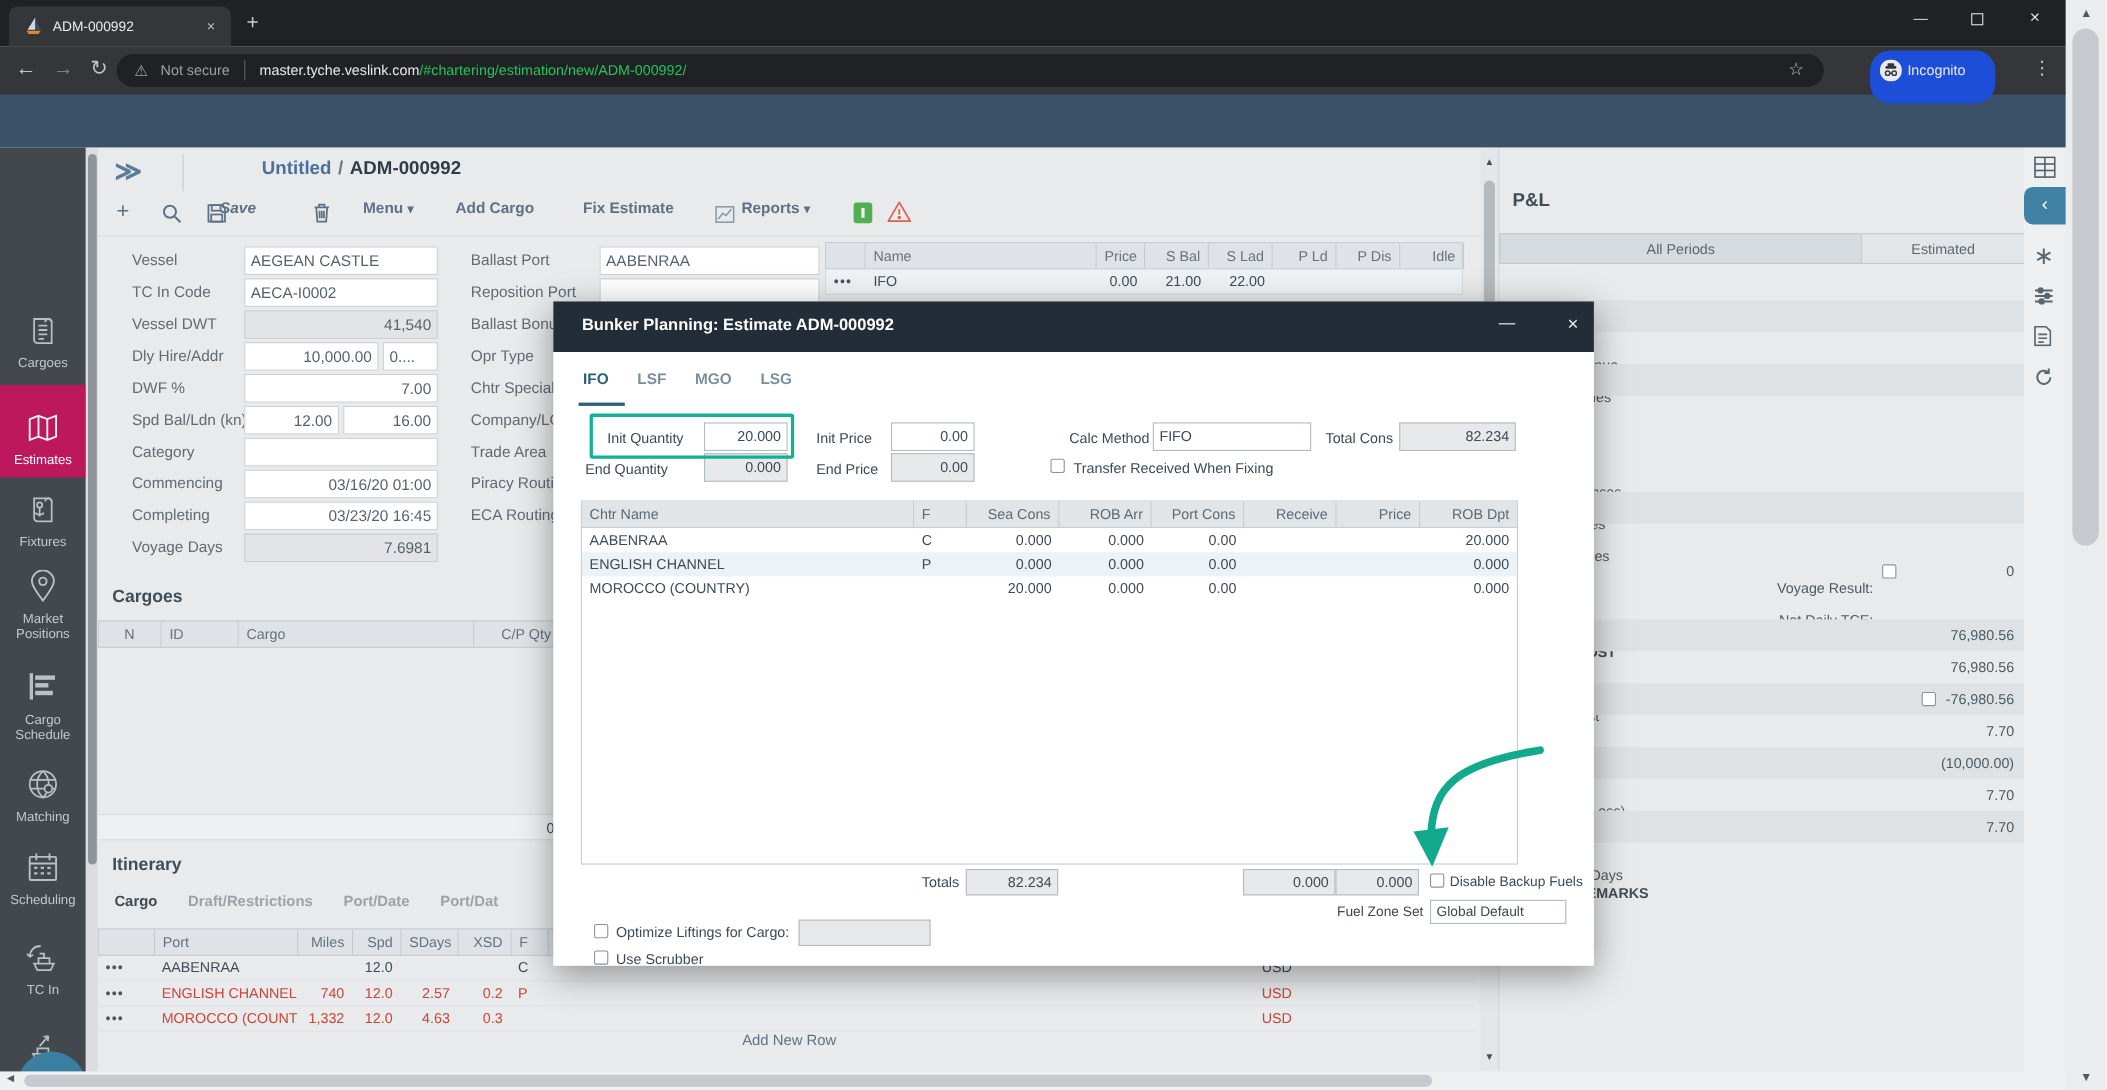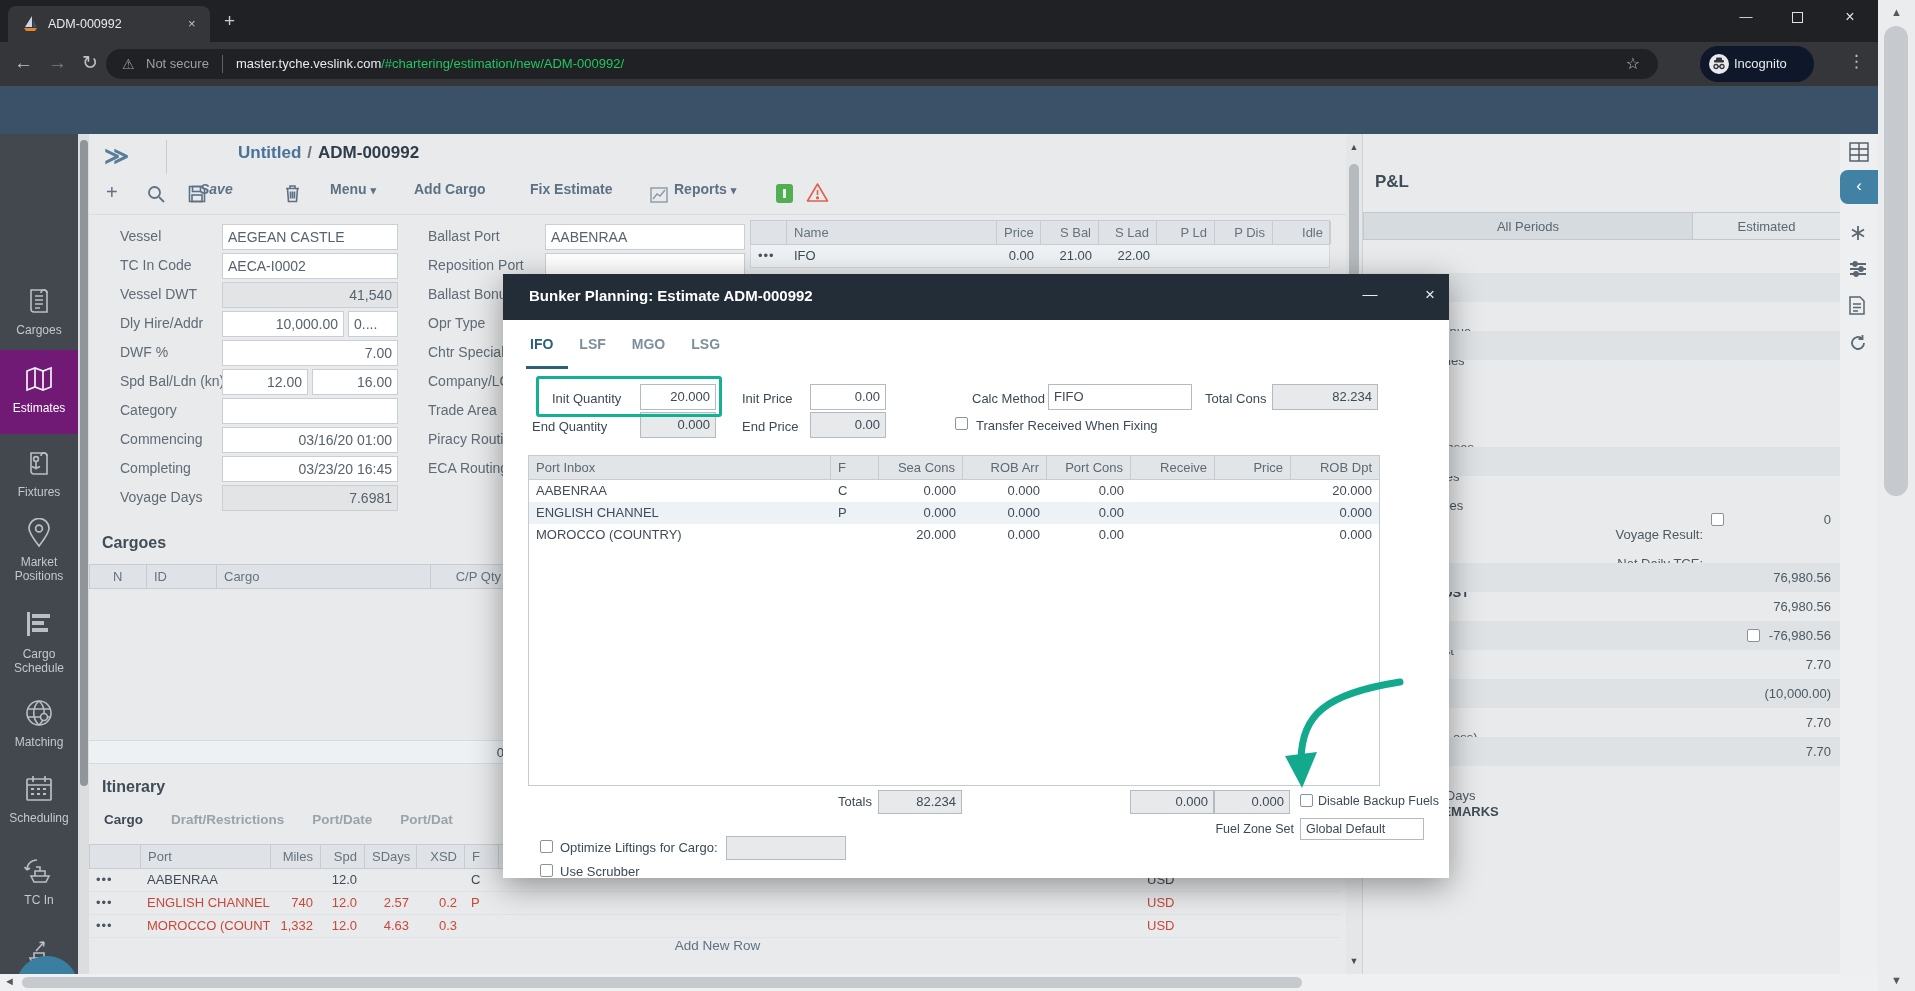--- a/index.html
+++ b/index.html
@@ -17,21 +17,21 @@
   .wmax{position:absolute;left:14px;top:12px;width:11px;height:11px;border:1.5px solid #dfe1e3;}
   .addrbar{left:0;top:42px;width:1878px;height:44px;background:#35363a;z-index:40;}
   .navg{top:52px;font-size:19px;color:#c0c3c6;z-index:41;cursor:pointer;line-height:22px;}
   .omni{left:106px;top:49px;width:1552px;height:30px;background:#202124;border-radius:15px;z-index:41;color:#9aa0a6;font-size:13px;line-height:30px;}
   .omni .warn{position:absolute;left:16px;top:0;font-size:14px;}
   .omni .nsec{position:absolute;left:40px;top:0;}
   .omni .sep{position:absolute;left:116px;top:6px;width:1px;height:18px;background:#5c6064;}
   .omni .dom{position:absolute;left:130px;top:0;color:#e8eaed;white-space:nowrap;}
   .omni .path{color:#22c55e;}
   .omni .star{position:absolute;right:18px;top:0;font-size:16px;color:#c0c3c6;cursor:pointer;}
-  .incog{left:1700px;top:46px;width:114px;height:36px;background:#0f172a;border-radius:18px;z-index:41;color:#e8eaed;font-size:13px;line-height:36px;}
+  .incog{left:1700px;top:46px;width:114px;height:48px;background:#1d4ed8;border-radius:18px;z-index:41;color:#e8eaed;font-size:13px;line-height:36px;}
   .incog svg{position:absolute;left:9px;top:8px;}
   .incog span{position:absolute;left:34px;}
   .dots{left:1848px;top:51px;font-size:17px;color:#c0c3c6;z-index:41;cursor:pointer;}
   
   .ovs{left:1878px;top:0;width:37px;height:991px;background:#eaecee;z-index:45;}
   .ovs .car{position:absolute;left:0;width:37px;text-align:center;color:#55595e;font-size:11px;}
   .ovs .thumb{position:absolute;left:6px;top:26px;width:24px;height:470px;background:#c6cacf;border-radius:12px;}
   .ohs{left:0;top:974px;width:1878px;height:17px;background:#eef0f1;z-index:45;}
   .ohs .car{position:absolute;left:4px;top:1px;color:#55595e;font-size:11px;}
   .ohs .thumb{position:absolute;left:22px;top:3px;width:1280px;height:11px;background:#c6cacf;border-radius:6px;}
@@ -40,21 +40,21 @@
   .burger{left:18px;top:101px;width:26px;height:16px;cursor:pointer;}
   .burger i{display:block;height:3px;background:#e9eef2;margin-bottom:3.5px;border-radius:1px;}
   .brand{left:58px;top:101px;color:#eef3f7;font-size:15px;font-weight:bold;letter-spacing:3px;}
   .hnav{top:102px;color:#e2e9f0;font-size:14px;font-weight:bold;cursor:pointer;}
   .hnav.muted{color:#8d9fb2;}
   .avatar{left:1842px;top:92px;width:34px;height:34px;border-radius:50%;background:#d9b44f;color:#5d4e17;font-weight:bold;font-size:13px;text-align:center;line-height:34px;}
   
   .sidebar{left:0;top:134px;width:78px;height:857px;background:#42484e;z-index:5;}
   .sbitem{position:absolute;width:78px;text-align:center;color:#c3c8cc;font-size:12px;line-height:14px;cursor:pointer;}
   .sbitem .ic{height:32px;margin-bottom:5px;}
-  .sbitem.active{background:#701a75;color:#fff;padding-top:14px;}
+  .sbitem.active{background:#be185d;color:#fff;padding-top:24px;}
   .sbitem:nth-of-type(1){top:152px;}  .sbitem:nth-of-type(2){top:216px;height:84px;}
   .sbitem:nth-of-type(3){top:314px;}  .sbitem:nth-of-type(4){top:384px;}
   .sbitem:nth-of-type(5){top:476px;}  .sbitem:nth-of-type(6){top:564px;}
   .sbitem:nth-of-type(7){top:640px;}  .sbitem:nth-of-type(8){top:722px;}
   .sbitem:nth-of-type(9){top:804px;}  .sbitem:nth-of-type(10){top:886px;}
   .sbitem .lbl{white-space:pre-line;}
   .sbscroll{left:78px;top:134px;width:11px;height:857px;background:#dcdddf;z-index:5;}
   .sbscroll .thumb{position:absolute;left:1.5px;top:6px;width:8px;height:646px;background:#8f9599;border-radius:4px;}
   .fab{left:16px;top:956px;width:62px;height:62px;border-radius:50%;background:#3a7fa0;z-index:6;}
   
@@ -711,21 +711,21 @@
 
     <span class="mlab" style="left:29px;top:145px;">End Quantity</span>
     <span class="mbox r ro" style="left:137px;top:138px;width:76px;">0.000</span>
     <span class="mlab" style="left:239px;top:145px;">End Price</span>
     <span class="mbox r ro" style="left:307px;top:138px;width:76px;">0.00</span>
     <span class="mcb" style="left:452px;top:143px;"></span>
     <span class="mlab" style="left:473px;top:144px;">Transfer Received When Fixing</span>
 
     <div class="dt t-modal" style="position:absolute;">
         <div class="trh">
-          <span class="cl">Port Inbox</span>
+          <span class="cl">Chtr Name</span>
           <span class="cl">F</span>
           <span class="cl">Sea Cons</span>
           <span class="cl">ROB Arr</span>
           <span class="cl">Port Cons</span>
           <span class="cl">Receive</span>
           <span class="cl">Price</span>
           <span class="cl">ROB Dpt</span>
         </div>
         <div class="tr">
           <span class="cl">AABENRAA</span>

